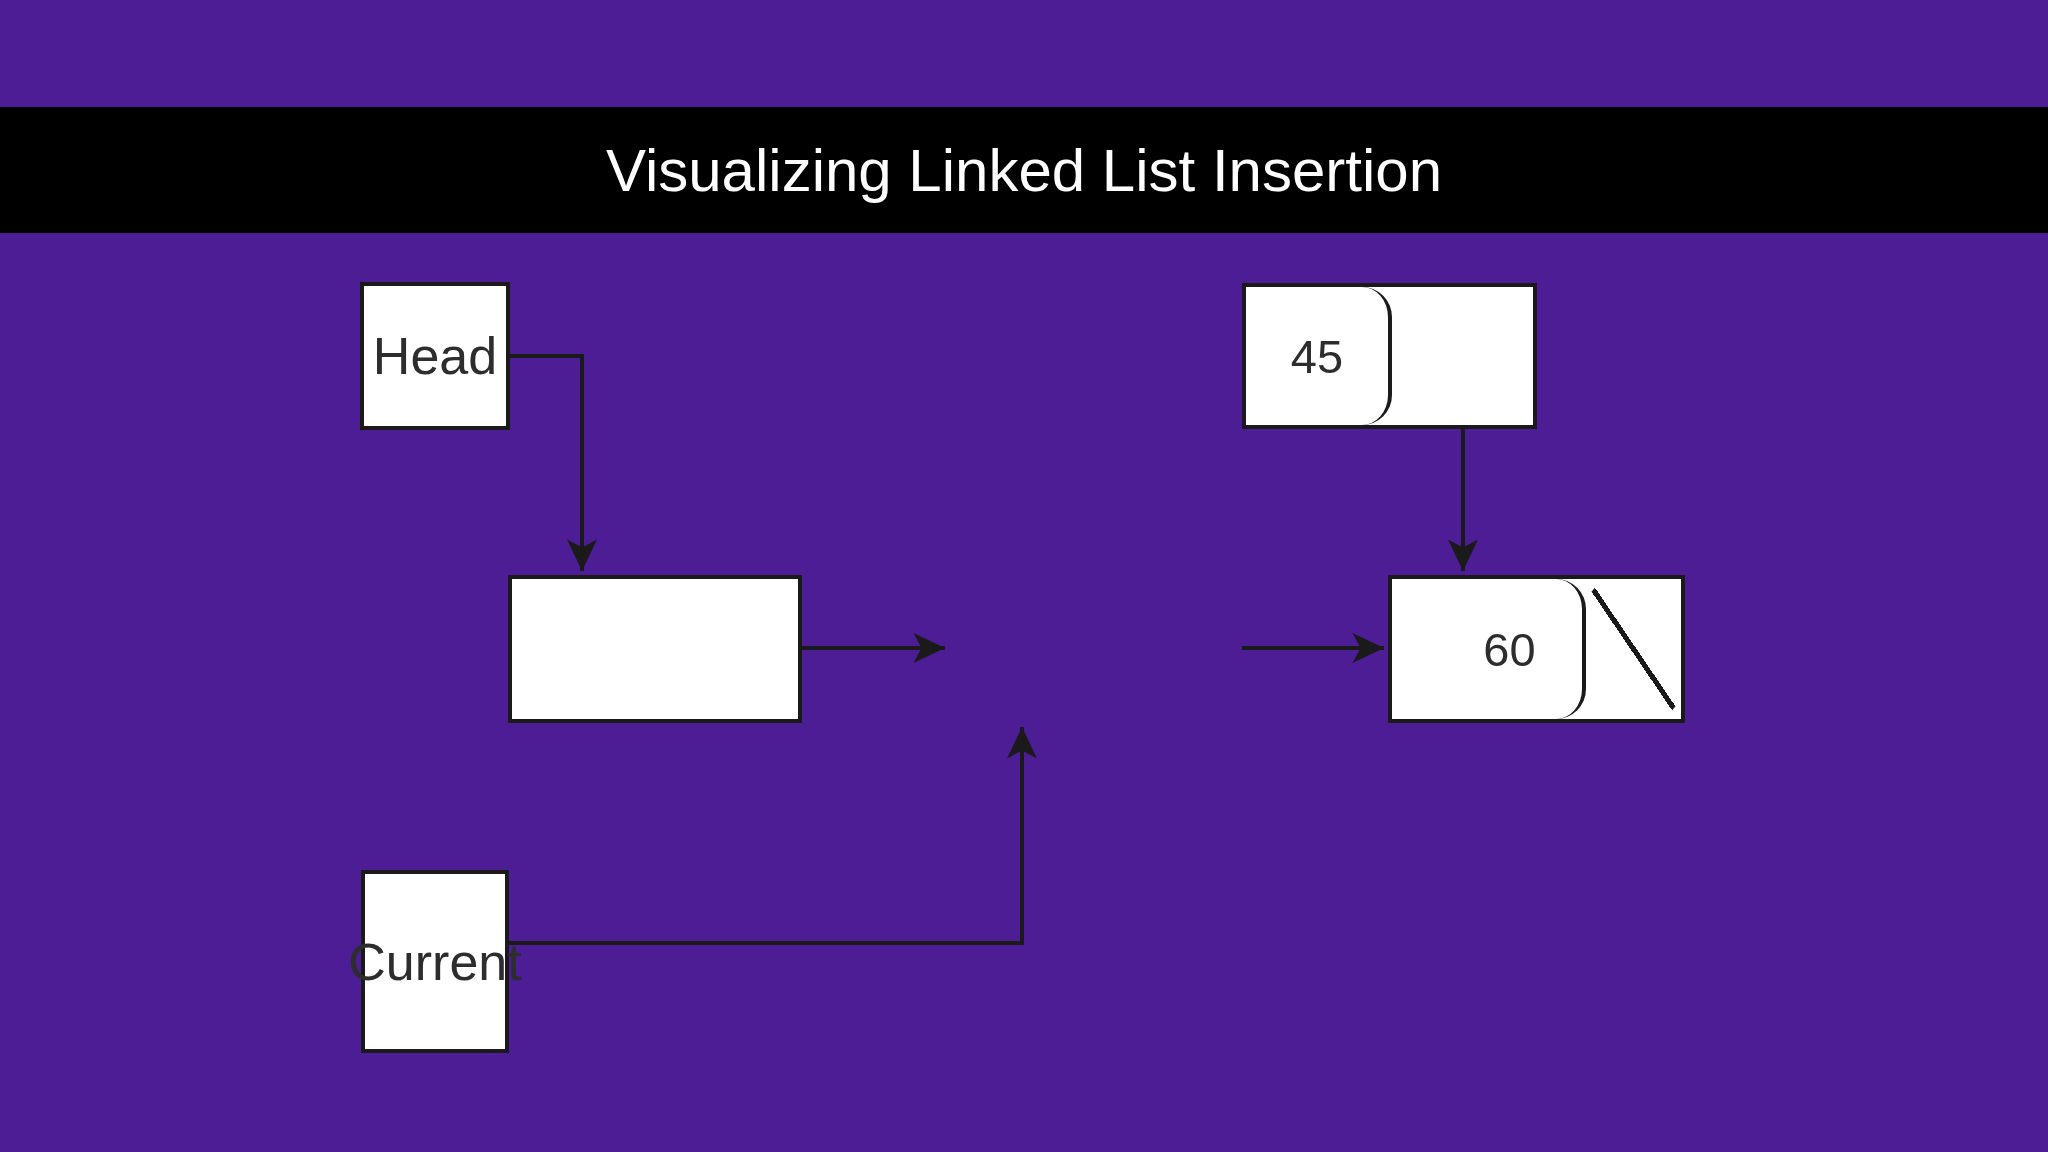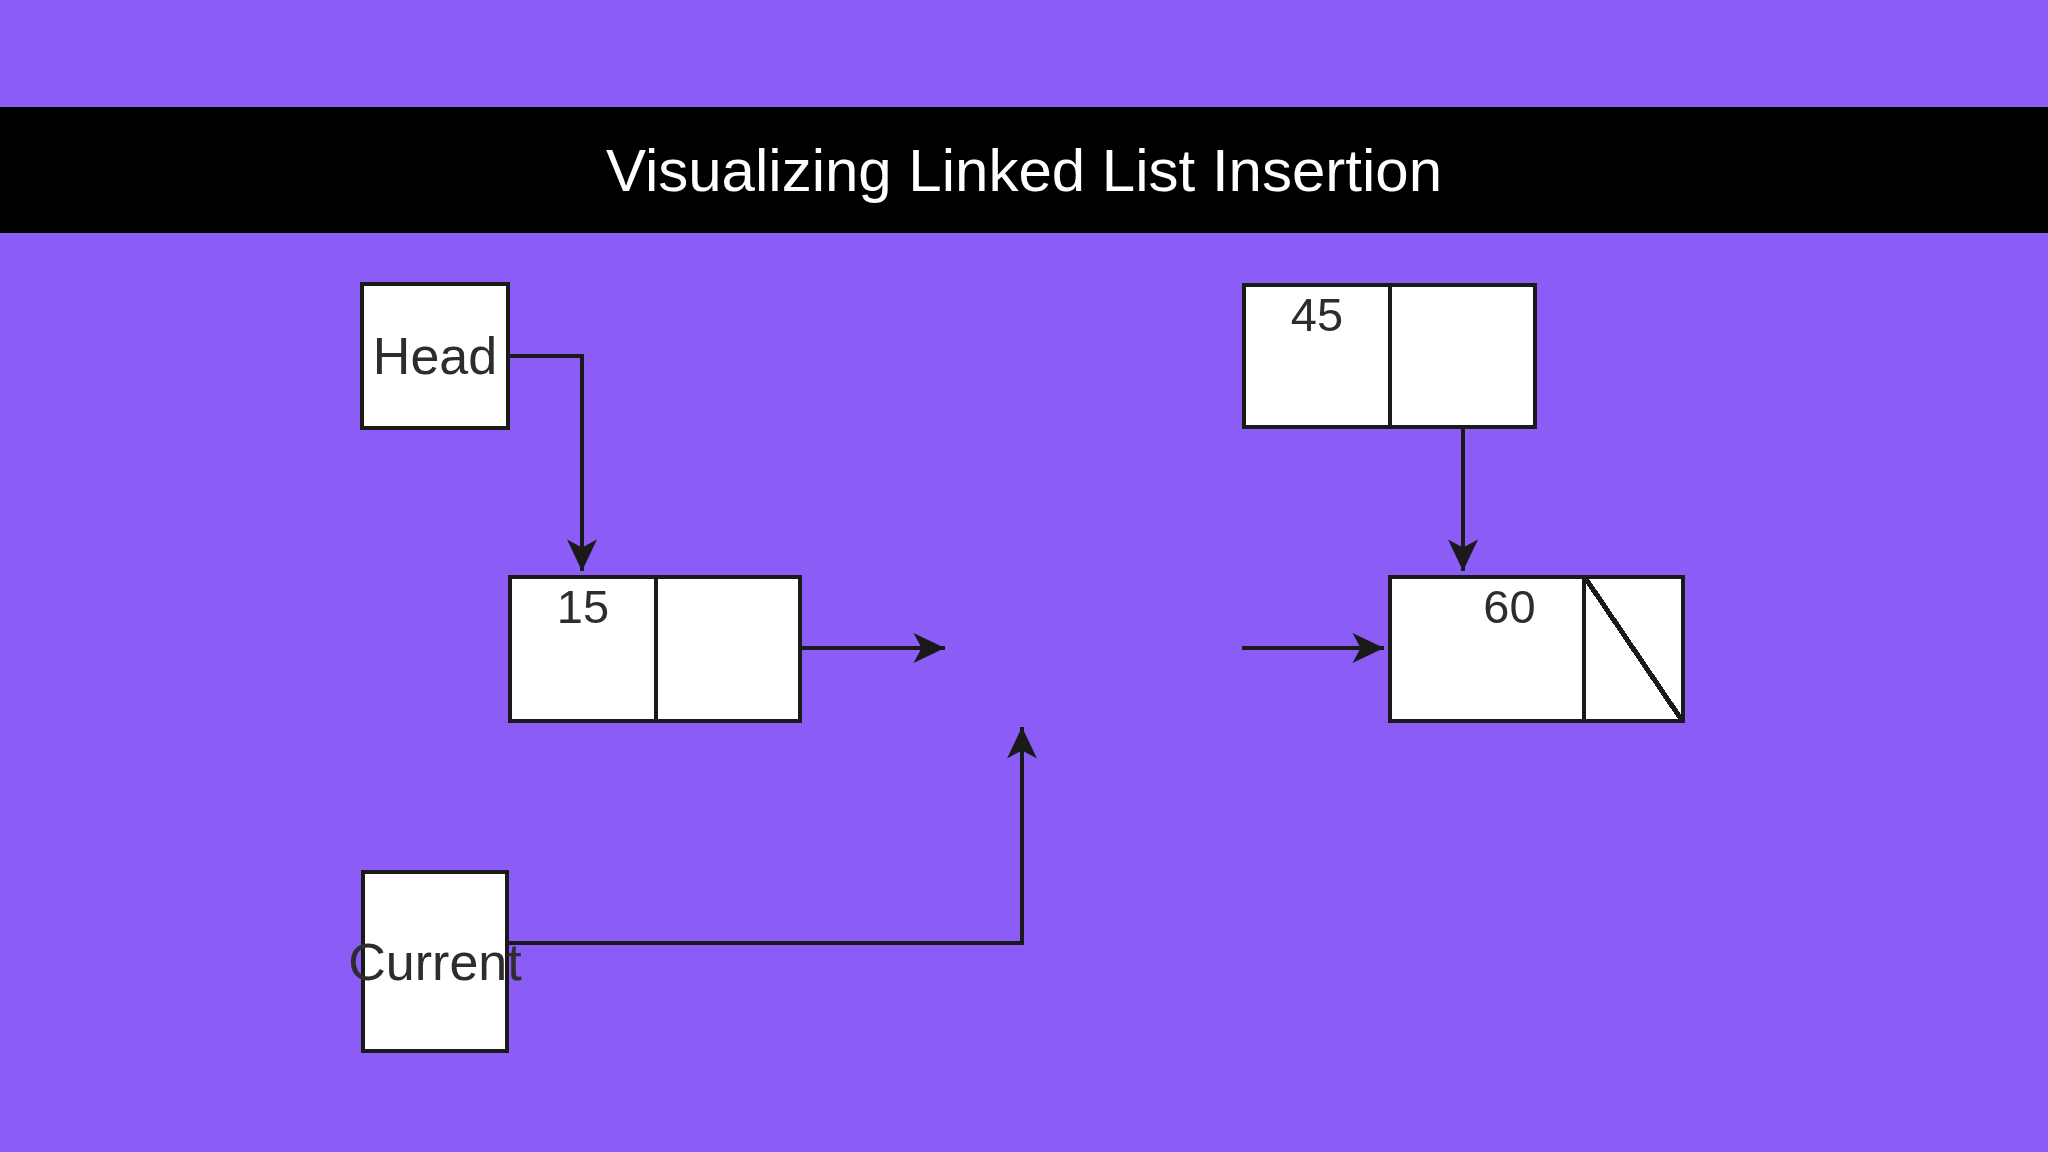--- a/index.html
+++ b/index.html
@@ -5,21 +5,21 @@
   html, body {
     margin: 0;
     padding: 0;
     background: #ffffff;
     font-family: "Liberation Sans", sans-serif;
   }
   #canvas {
     position: relative;
     width: 2048px;
     height: 1152px;
-    background: #8b5cf6;
+    background: #4c1d95;
     overflow: hidden;
   }
   
   .banner {
     position: absolute;
     left: 0;
     top: 107px;
     width: 2048px;
     height: 126px;
     background: #000000;
@@ -53,22 +53,24 @@
   .lnode {
     position: absolute;
     background: #ffffff;
     border: 4px solid #1a1a1a;
     box-sizing: border-box;
     display: flex;
     align-items: stretch;
   }
   .lnode .cell {
     display: flex;
+    align-items: center;
     justify-content: center;
     box-sizing: border-box;
+    border-radius: 30px;
   }
   .lnode .cell.data {
     width: 146px;
     border-right: 4px solid #1a1a1a;
     color: #2d2d2d;
     font-size: 47px;
   }
   .lnode .cell.ptr { flex: 1; }
   .lnode .cell.ptr.null-ptr {
     background-image: linear-gradient(
@@ -108,23 +110,20 @@
   </div>
 
   <div class="lnode" style="left:1242px; top:283px; width:295px; height:146px;">
     <div class="cell data">
       <span>45</span>
     </div>
     <div class="cell ptr"></div>
   </div>
 
   <div class="lnode" style="left:508px; top:575px; width:294px; height:148px;">
-    <div class="cell data">
-      <span>15</span>
-    </div>
     <div class="cell ptr"></div>
   </div>
 
 
   <div class="lnode" style="left:1388px; top:575px; width:297px; height:148px;">
     <div class="cell data" style="width:149px;margin-left:45px;">
       <span>60</span>
     </div>
     <div class="cell ptr null-ptr"></div>
   </div>

